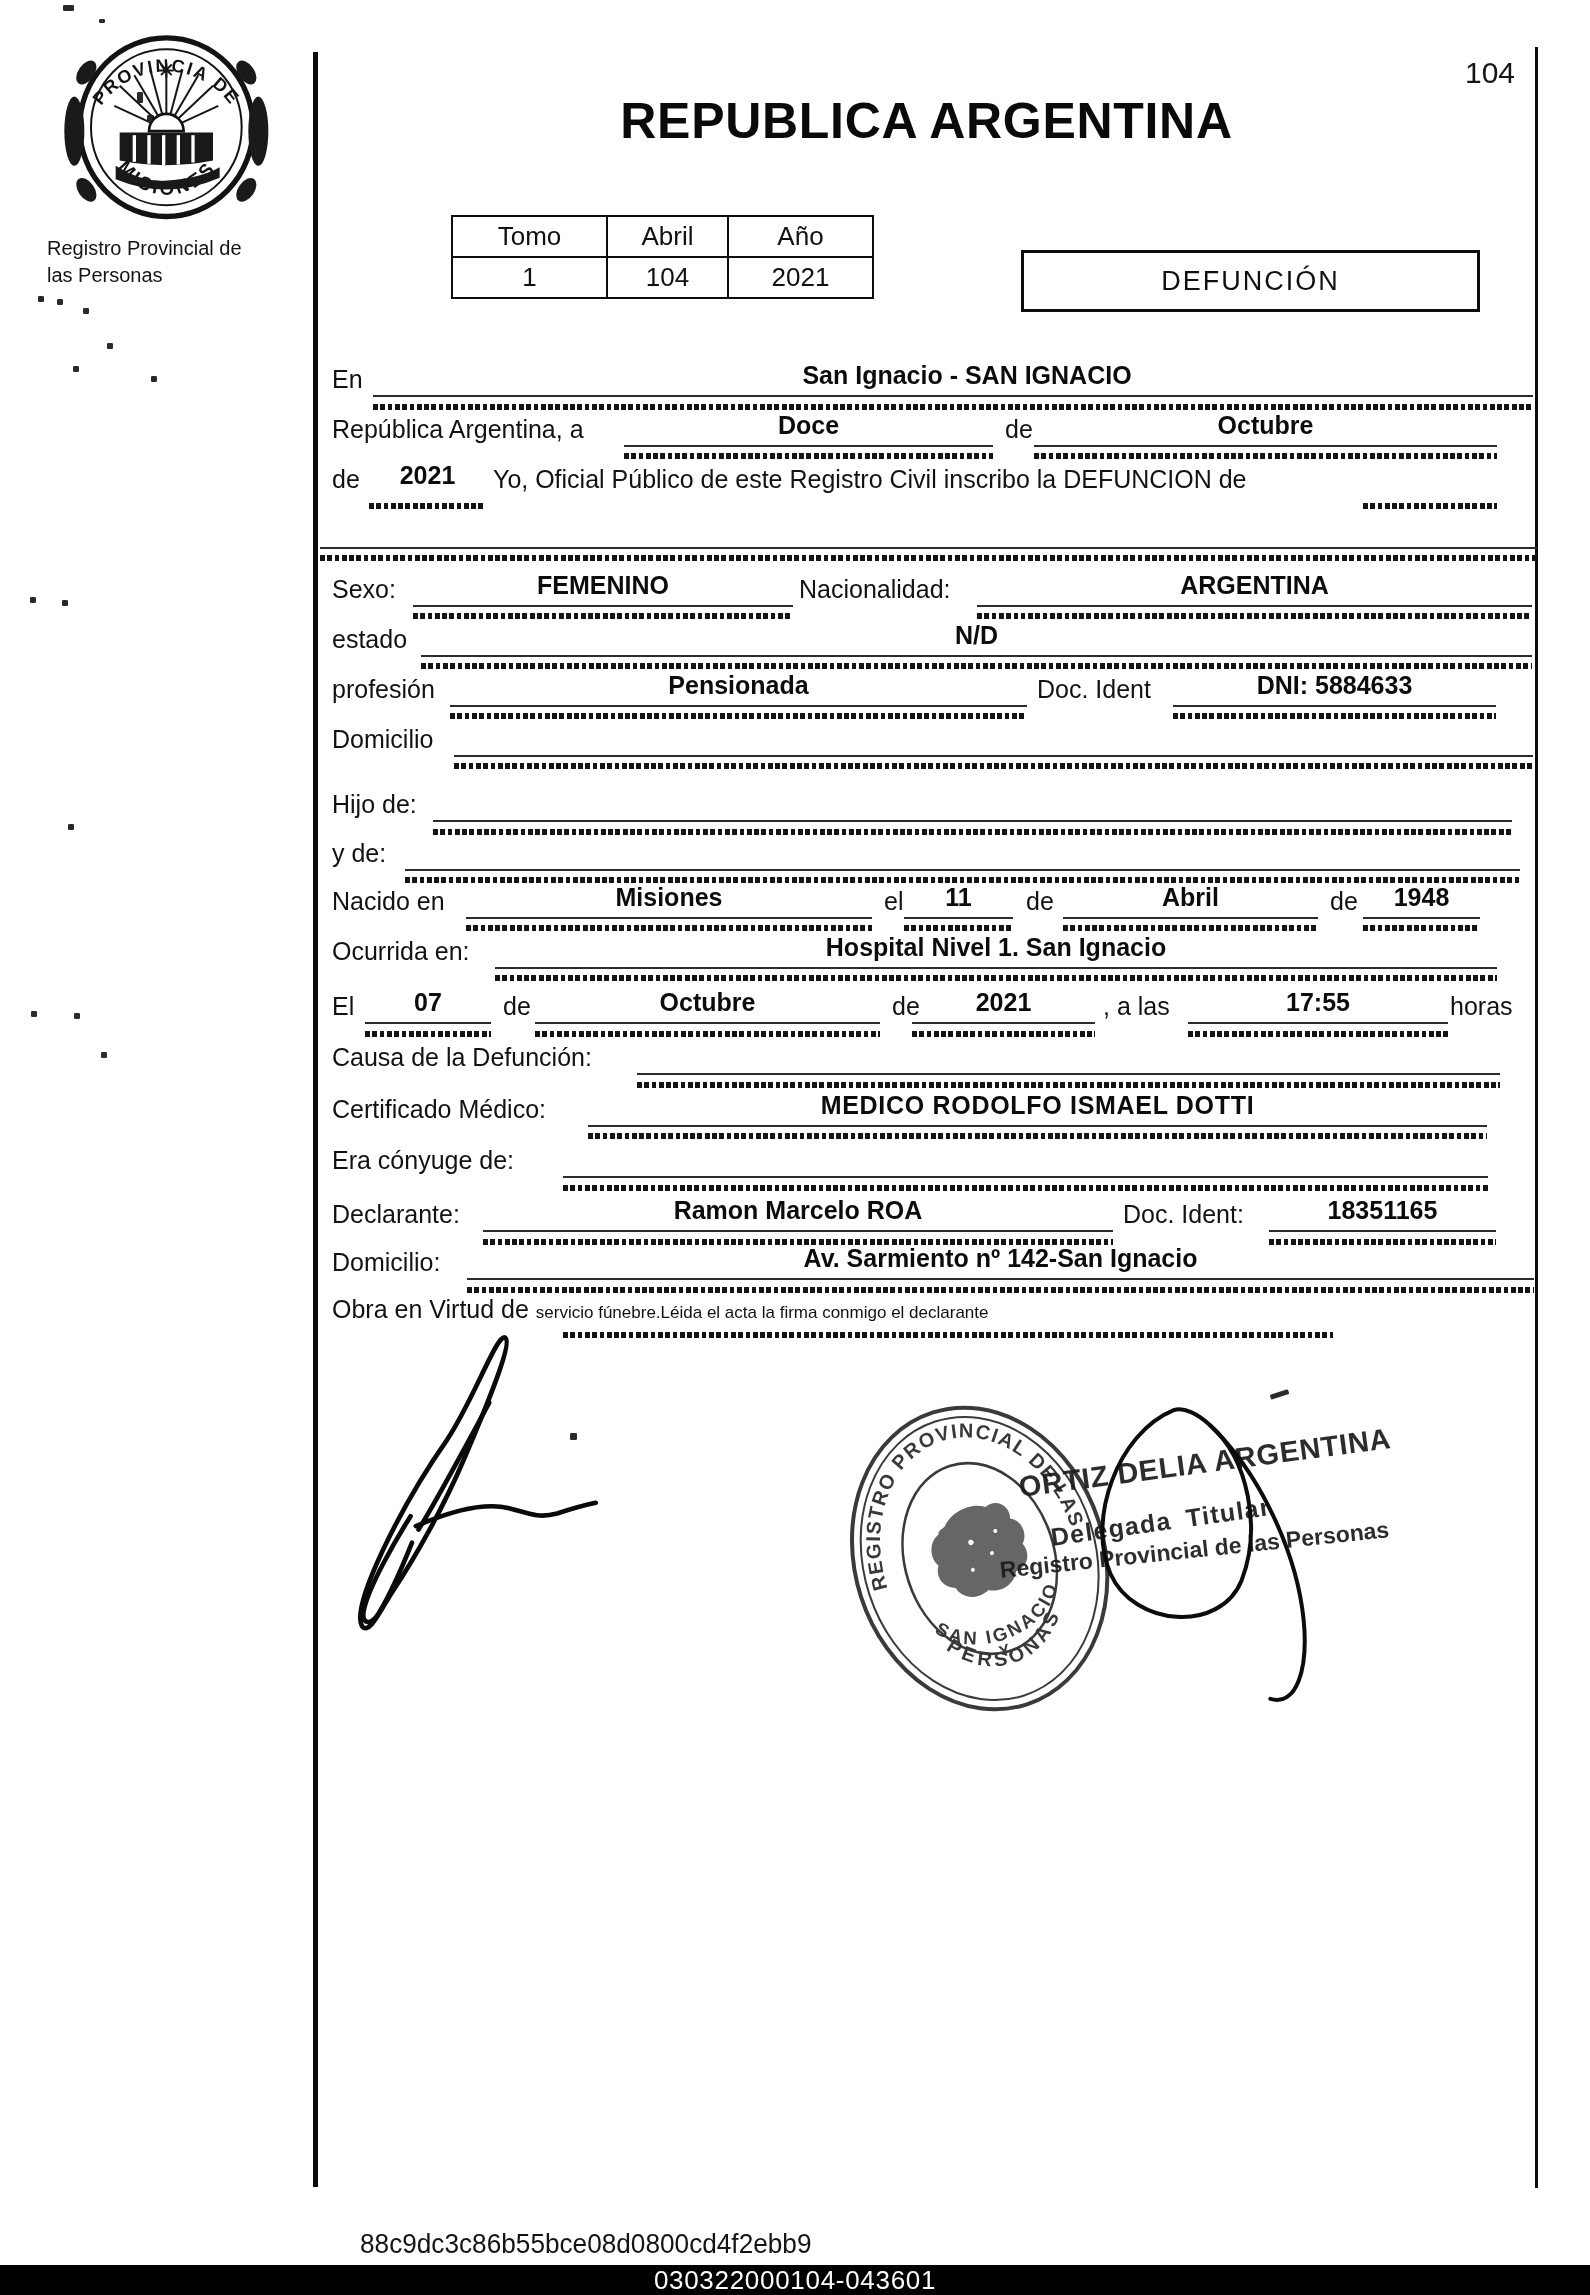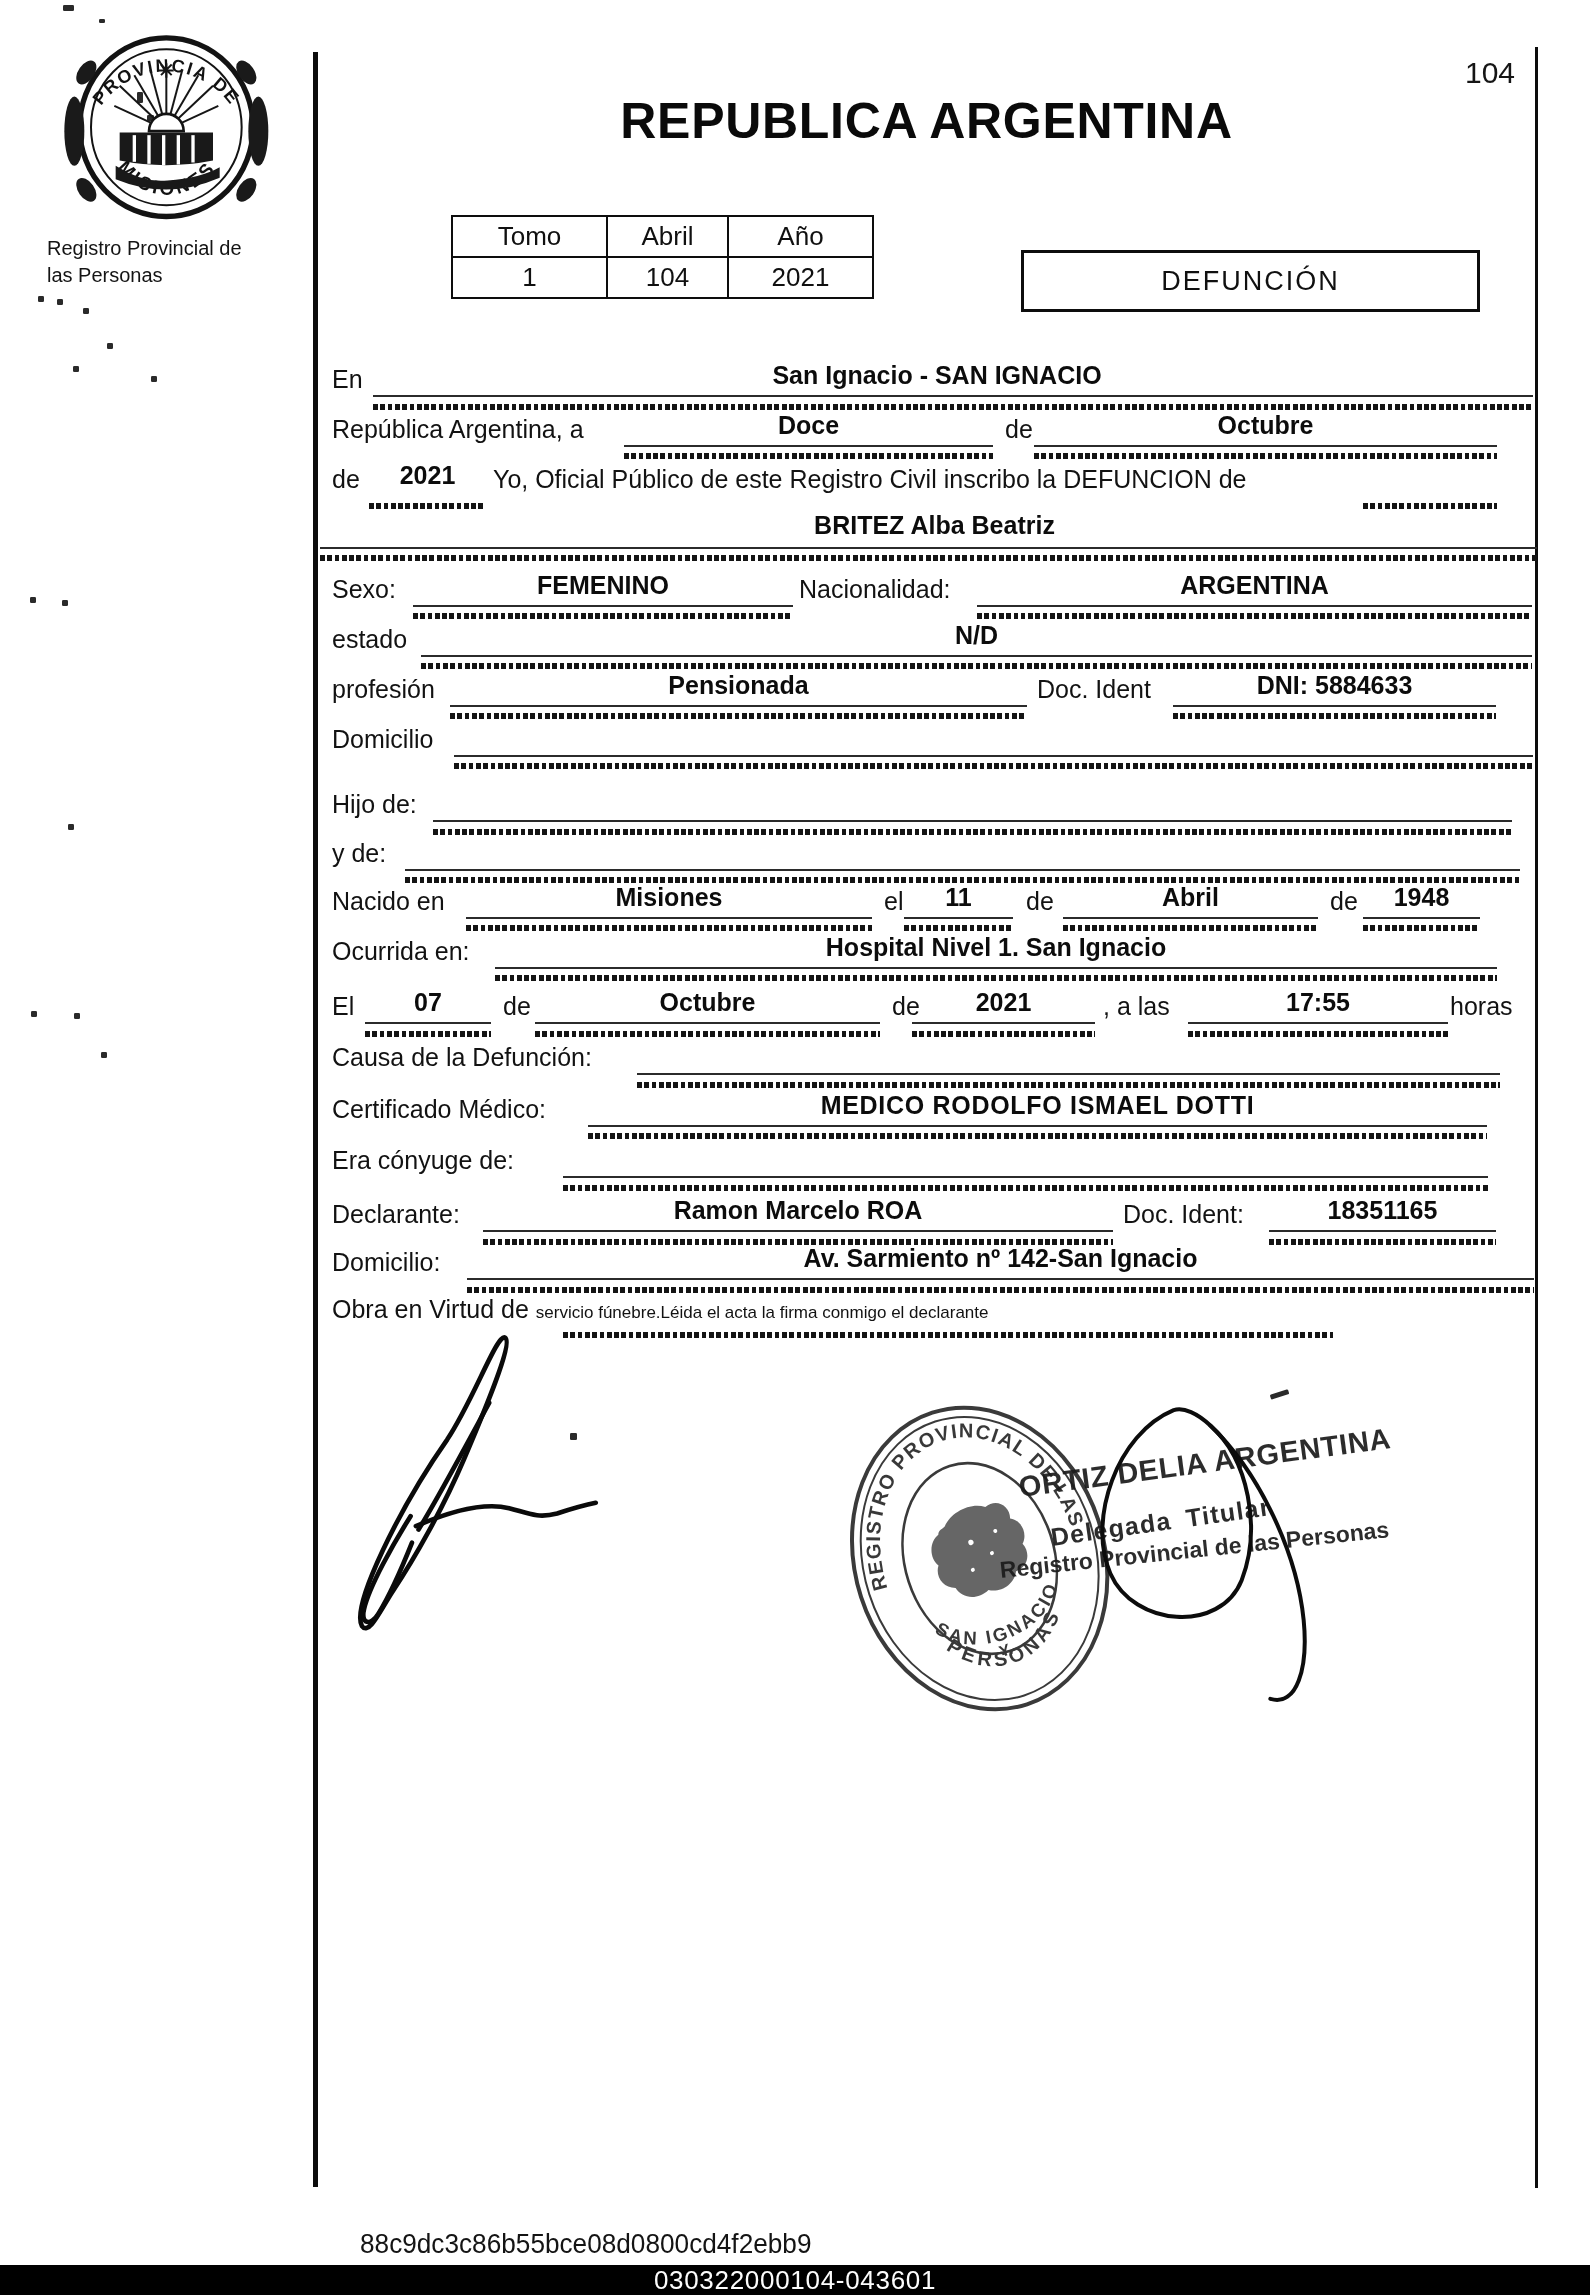--- a/index.html
+++ b/index.html
@@ -123,40 +123,39 @@
       <td>1</td>
       <td>104</td>
       <td>2021</td>
     </tr>
   </tbody>
     </table>
 
   <div class="defbox">DEFUNCIÓN</div>
 
   <span class="lbl" style="left:332px;top:365px">En</span>
-  <span class="val" style="left:357px;width:1160px;top:361px">San Ignacio - SAN IGNACIO</span>
+  <span class="val" style="left:387px;width:1160px;top:361px">San Ignacio - SAN IGNACIO</span>
   <i class="rule" style="left:373px;top:395px;width:1160px"></i>
   <i class="dots" style="left:373px;top:404px;width:1160px"></i>
 
   <span class="lbl" style="left:332px;top:415px">República Argentina, a</span>
   <span class="val" style="left:624px;width:369px;top:411px">Doce</span>
   <span class="lbl" style="left:1005px;top:415px">de</span>
   <span class="val" style="left:1034px;width:463px;top:411px">Octubre</span>
   <i class="rule" style="left:624px;top:445px;width:369px"></i>
   <i class="dots" style="left:624px;top:453px;width:369px"></i>
   <i class="rule" style="left:1034px;top:445px;width:463px"></i>
   <i class="dots" style="left:1034px;top:453px;width:463px"></i>
 
   <span class="lbl" style="left:332px;top:465px">de</span>
   <span class="val" style="left:369px;width:117px;top:461px">2021</span>
   <span class="lbl" style="left:493px;top:465px">Yo, Oficial Público de este Registro Civil inscribo la DEFUNCION de</span>
   <i class="dots" style="left:369px;top:503px;width:117px"></i>
   <i class="dots" style="left:1363px;top:503px;width:134px"></i>
 
-  <span class="val" style="left:333px;width:1203px;top:511px">BRITEZ Alba Beatriz</span>
   <i class="rule" style="left:320px;top:547px;width:1217px"></i>
   <i class="dots" style="left:320px;top:555px;width:1217px"></i>
 
   <span class="lbl" style="left:332px;top:575px">Sexo:</span>
   <span class="val" style="left:413px;width:380px;top:571px">FEMENINO</span>
   <span class="lbl" style="left:799px;top:575px">Nacionalidad:</span>
   <span class="val" style="left:977px;width:555px;top:571px">ARGENTINA</span>
   <i class="rule" style="left:413px;top:605px;width:380px"></i>
   <i class="dots" style="left:413px;top:613px;width:380px"></i>
   <i class="rule" style="left:977px;top:605px;width:555px"></i>

